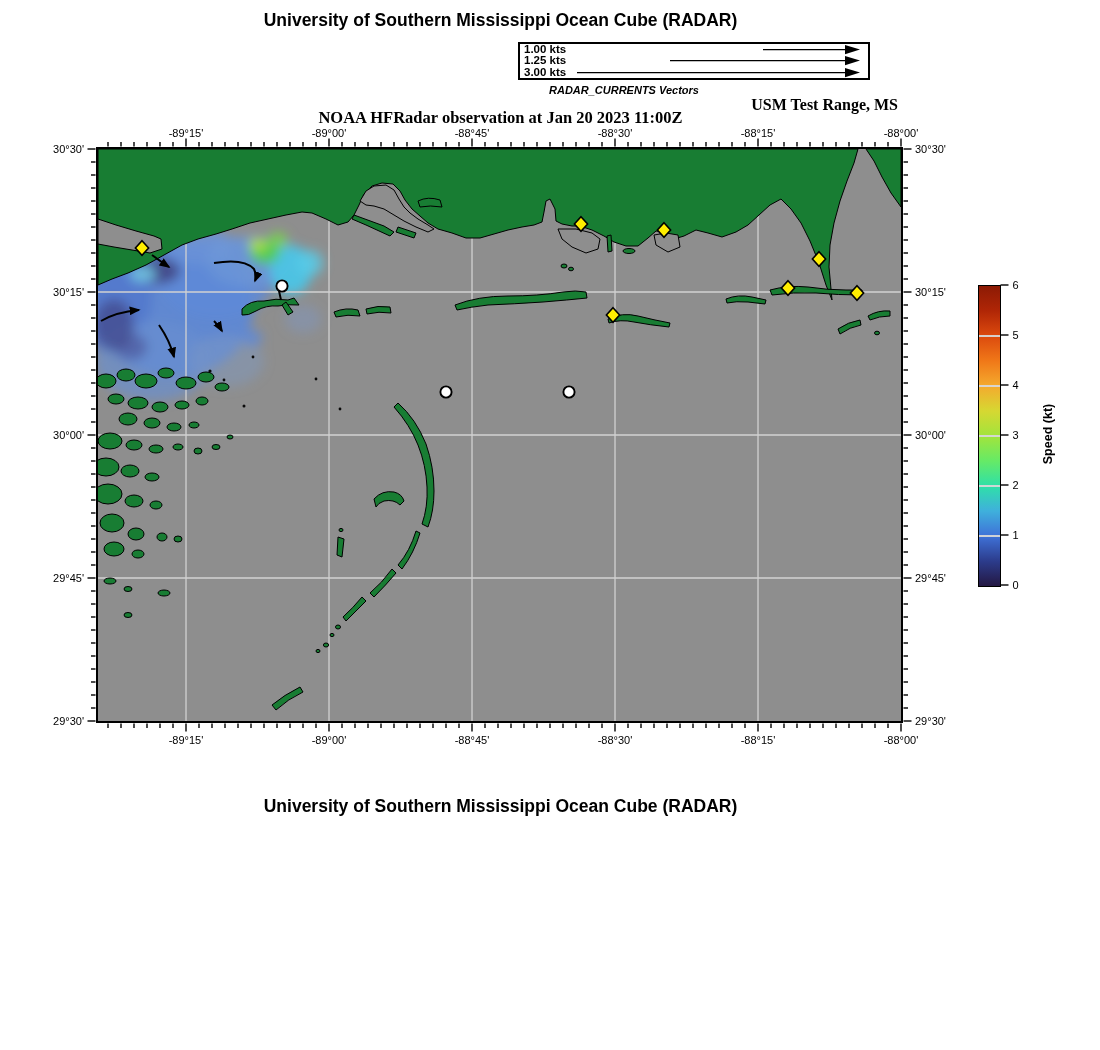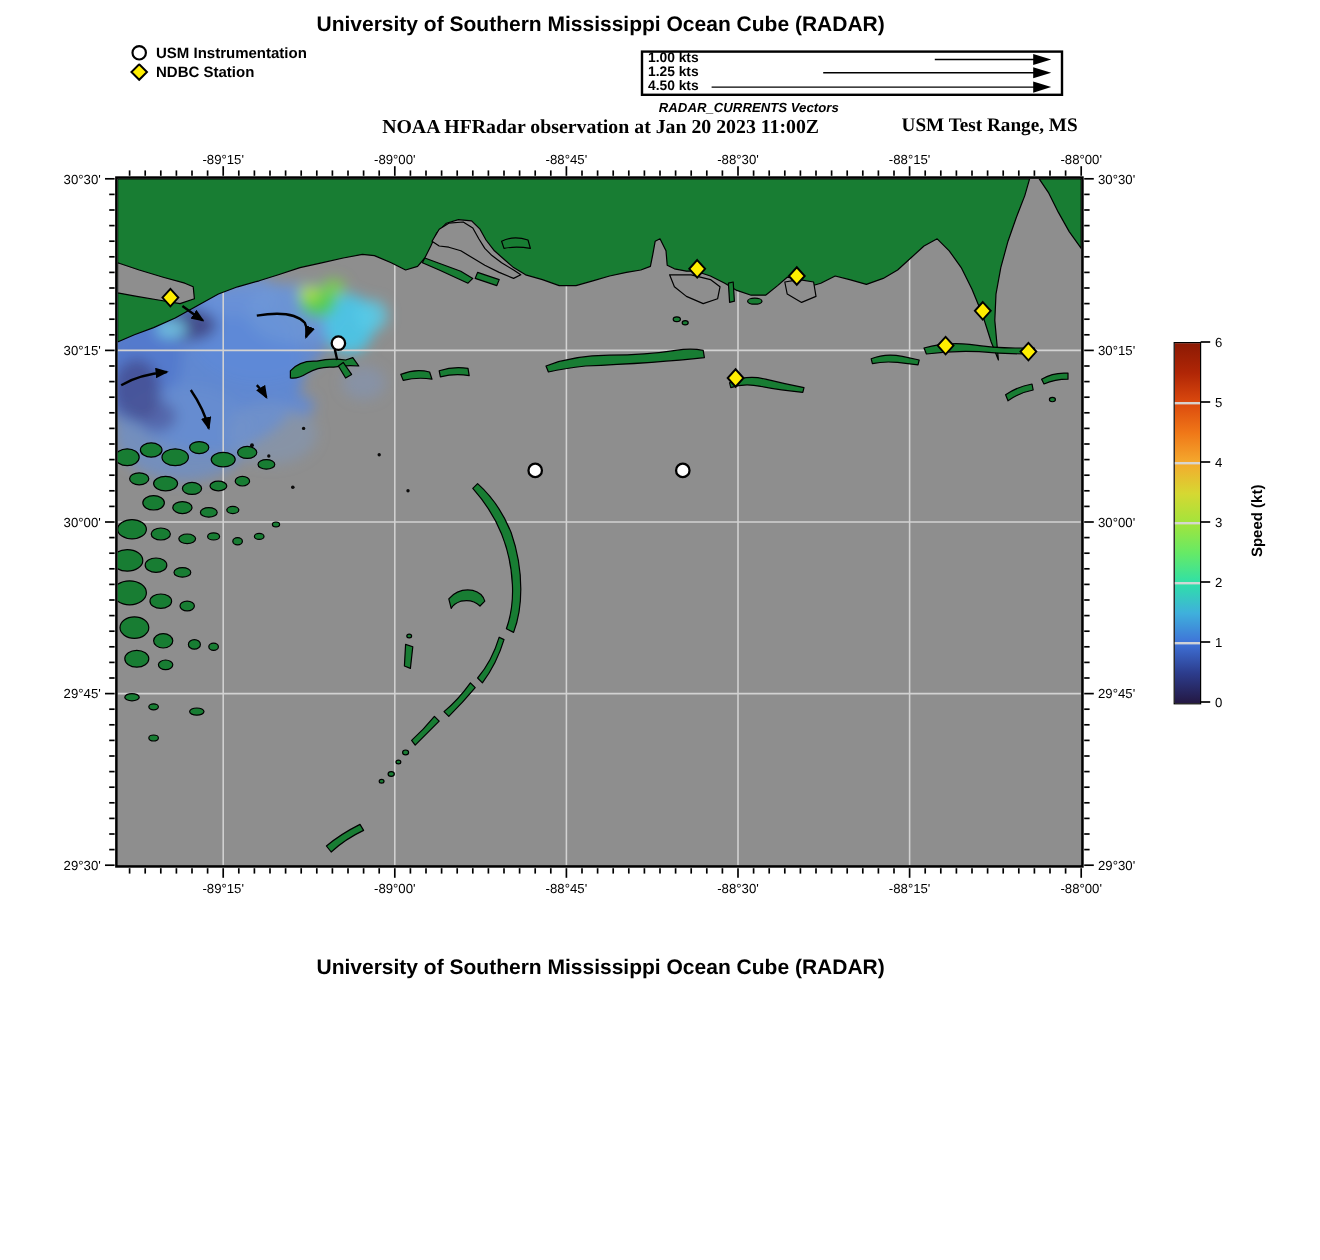--- a/index.html
+++ b/index.html
@@ -4,77 +4,63 @@
 <style>
   html,body{margin:0;padding:0;background:#ffffff;}
   #fig{position:relative;width:1100px;height:916px;background:#ffffff;overflow:hidden;
        font-family:"Liberation Sans",sans-serif;color:#000;}
   .abs{position:absolute;}
   #title-top{left:98px;top:10px;width:805px;text-align:center;font-size:17.5px;font-weight:bold;}
   #title-bottom{left:98px;top:796px;width:805px;text-align:center;font-size:17.5px;font-weight:bold;}
   #legend{left:108px;top:36px;width:220px;}
   .legend-row{position:relative;height:16px;line-height:16px;font-size:12.5px;font-weight:bold;padding-left:22px;}
   .legend-row svg{position:absolute;left:0;top:1px;}
-  #vector-box{left:534px;top:42px;width:348px;height:34px;border:2px solid #000;background:#fff;}
+  #vector-box{left:518px;top:42px;width:348px;height:34px;border:2px solid #000;background:#fff;}
   .vrow{position:relative;height:11.3px;}
   .vrow .vlabel{position:absolute;left:4px;top:0;font-size:11.5px;font-weight:bold;line-height:11.3px;}
   .vrow svg{position:absolute;right:4px;top:0;height:11.3px;overflow:visible;}
   #vector-caption{left:549px;top:84px;font-size:11px;font-weight:bold;font-style:italic;}
-  #subtitle{left:98px;top:96px;width:805px;text-align:center;
+  #subtitle{left:98px;top:108px;width:805px;text-align:center;
             font-family:"Liberation Serif",serif;font-size:16.5px;font-weight:bold;}
   #region-label{left:640px;top:96px;width:258px;text-align:right;
             font-family:"Liberation Serif",serif;font-size:16px;font-weight:bold;}
   #map{left:95.5px;top:146.5px;width:803px;height:572px;border:2.5px solid #000;background:#8e8e8e;overflow:hidden;}
   #overlay{left:0;top:0;pointer-events:none;}
   svg text{font-family:"Liberation Sans",sans-serif;fill:#000;}
   .ticklbl{font-size:11px;}
   #colorbar{left:978px;top:285px;width:21px;height:300px;border:1.5px solid #000;}
   .cbsep{position:absolute;left:0;width:100%;height:1.2px;background:rgba(215,215,215,0.95);}
   #cb-label{left:986px;top:427px;width:124px;text-align:center;font-size:12.5px;font-weight:bold;
             transform:rotate(-90deg);transform-origin:center center;}
 </style>
 </head>
 <body>
 
 <div id="fig">
 
   <div class="abs" id="title-top">University of Southern Mississippi Ocean Cube (RADAR)</div>
 
-  <div class="abs" id="legend">
-    <div class="legend-row">
-      <svg width="18" height="15">
-        <circle cx="8" cy="7" r="5.6" fill="#ffffff" stroke="#000" stroke-width="1.8"></circle>
-      </svg>
-      <span>USM Instrumentation</span>
-    </div>
-    <div class="legend-row">
-      <svg width="18" height="15">
-        <path d="M8,0.5 L14.5,7 L8,13.5 L1.5,7 Z" fill="#ffee00" stroke="#000" stroke-width="1.6"></path>
-      </svg>
-      <span>NDBC Station</span>
-    </div>
-  </div>
 
   <div class="abs" id="vector-box">
       <div class="vrow">
         <span class="vlabel">1.00 kts</span>
         <svg width="300" height="11.3">
           <line x1="199" y1="5.6" x2="282" y2="5.6" stroke="#000" stroke-width="1.2"></line>
           <path d="M281,1 L296,5.6 L281,10.2 Z" fill="#000"></path>
         </svg>
       </div>
       <div class="vrow">
         <span class="vlabel">1.25 kts</span>
         <svg width="300" height="11.3">
           <line x1="106" y1="5.6" x2="282" y2="5.6" stroke="#000" stroke-width="1.2"></line>
           <path d="M281,1 L296,5.6 L281,10.2 Z" fill="#000"></path>
         </svg>
       </div>
       <div class="vrow">
-        <span class="vlabel">4.50 kts</span>
+        <span class="vlabel">3.00 kts</span>
         <svg width="300" height="11.3">
           <line x1="13" y1="5.6" x2="282" y2="5.6" stroke="#000" stroke-width="1.2"></line>
           <path d="M281,1 L296,5.6 L281,10.2 Z" fill="#000"></path>
         </svg>
       </div>
     </div>
   <div class="abs" id="vector-caption">RADAR_CURRENTS Vectors</div>
 
   <div class="abs" id="subtitle">NOAA HFRadar observation at Jan 20 2023 11:00Z</div>
   <div class="abs" id="region-label">USM Test Range, MS</div>

